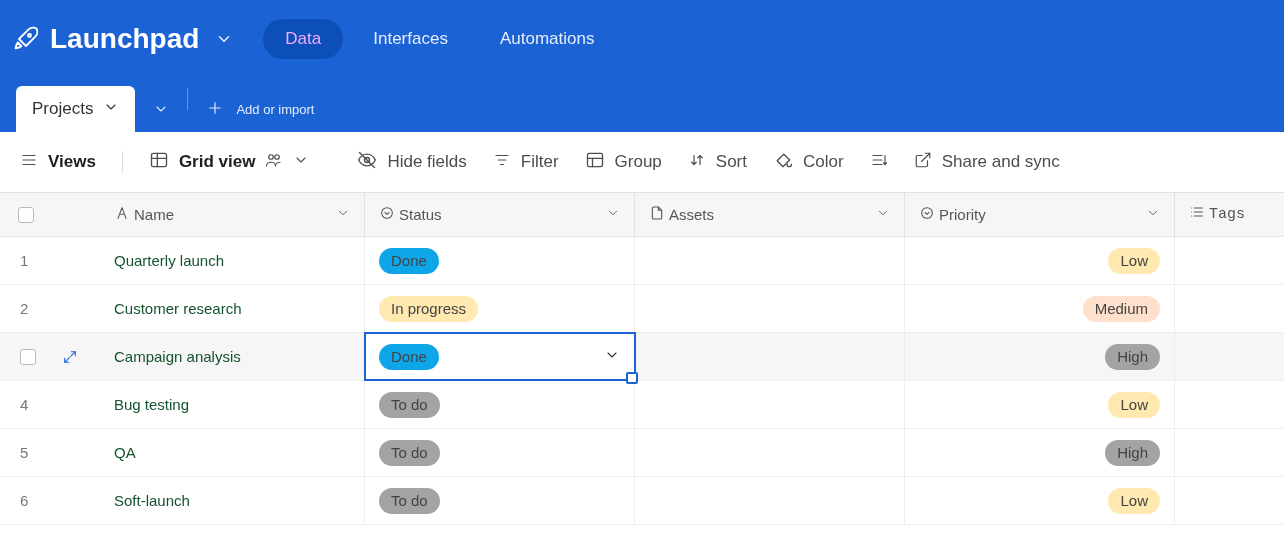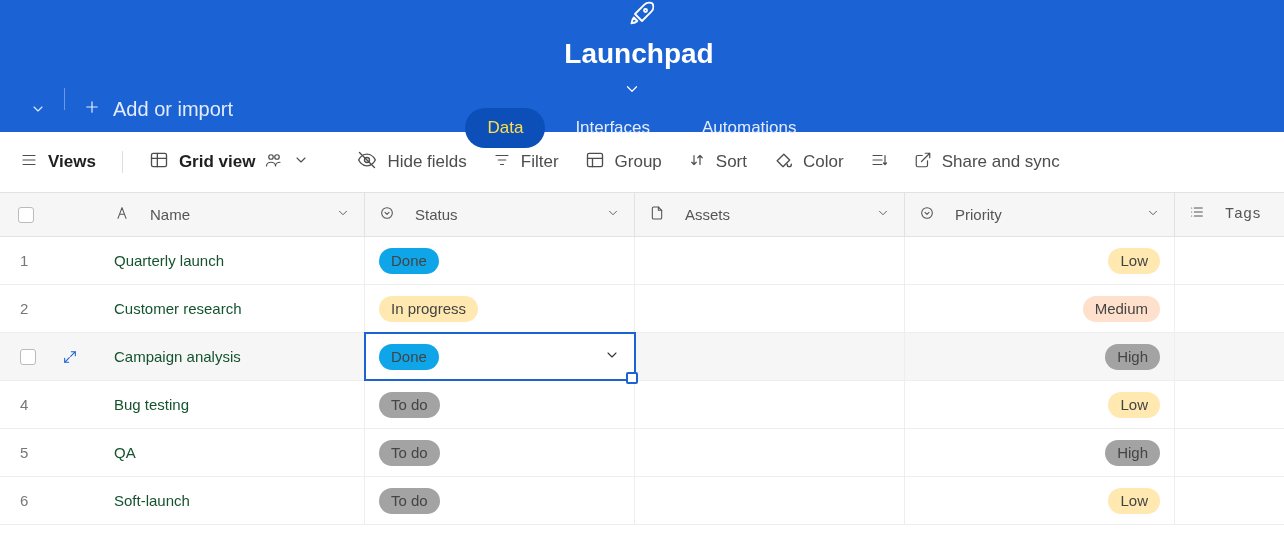--- a/index.html
+++ b/index.html
@@ -15,21 +15,20 @@
 
   
   .top-header {
     background: #1b62d4;
     color: #fff;
     height: 78px;
     display: flex;
     align-items: center;
     padding: 0 12px;
     gap: 10px;
-    flex-direction: column;
   }
   .rocket {
     width: 28px; height: 28px;
     display: inline-flex; align-items: center; justify-content: center;
   }
   .base-title {
     font-size: 28px;
     font-weight: 600;
     padding-right: 6px;
   }
@@ -44,21 +43,21 @@
   }
   .header-tab {
     padding: 10px 22px;
     border-radius: 999px;
     font-size: 17px;
     color: #e4ecfb;
     cursor: pointer;
   }
   .header-tab.active {
     background: #0d4fb9;
-    color: #fde047;
+    color: #f0abfc;
     font-weight: 500;
   }
 
   
   .secondary-bar {
     background: #1b62d4;
     height: 54px;
     display: flex;
     align-items: flex-end;
     padding: 0 16px;
@@ -78,21 +77,21 @@
     gap: 10px;
     cursor: pointer;
   }
   .next-tab-btn, .add-or-import {
     height: 46px;
     display: flex;
     align-items: center;
     color: #e4ecfb;
     padding: 0 14px;
     gap: 12px;
-    font-size: 20px;
+    font-size: 13px;
     cursor: pointer;
   }
   .tab-sep {
     width: 1px; height: 22px; background: rgba(255,255,255,.35);
     align-self: center;
     margin-bottom: 12px;
   }
 
   
   .toolbar {
@@ -130,21 +129,21 @@
   .col-status { width: 270px; }
   .col-assets { width: 270px; }
   .col-priority { width: 270px; }
   .col-tags { flex: 1; font-family: Liberation Mono, monospace; }
 
   .col {
     border-right: 1px solid #e2e2e2;
     display: flex;
     align-items: center;
     padding: 0 14px;
-    gap: 20px;
+    gap: 4px;
     position: relative;
   }
   .col:last-child { border-right: none; }
   .col-chevron {
     margin-left: auto;
   }
 
   .grid-body {}
   .grid-row {
     display: flex;
@@ -246,20 +245,28 @@
       </svg>
   </span>
   <div class="header-tabs">
     <div class="header-tab active">Data</div>
     <div class="header-tab">Interfaces</div>
     <div class="header-tab">Automations</div>
   </div>
 </div>
 
 <div class="secondary-bar">
+  <div class="table-tab">
+    <span>Projects</span>
+    <span>
+      <svg viewBox="0 0 24 24" width="16" height="16" stroke="#333">
+          <path d="M6 9l6 6 6-6"></path>
+        </svg>
+    </span>
+  </div>
   <div class="next-tab-btn">
     <svg viewBox="0 0 24 24" width="16" height="16" stroke="#e4ecfb">
         <path d="M6 9l6 6 6-6"></path>
       </svg>
   </div>
   <div class="tab-sep"></div>
   <div class="add-or-import">
     <span>
       <svg viewBox="0 0 24 24" width="18" height="18" stroke="#e4ecfb">
           <path d="M12 5v14M5 12h14"></path>

